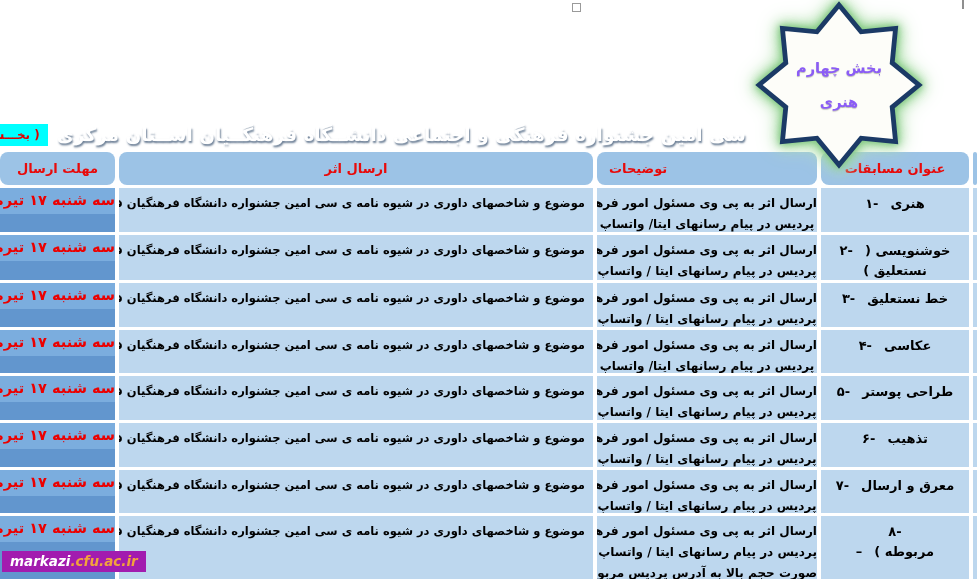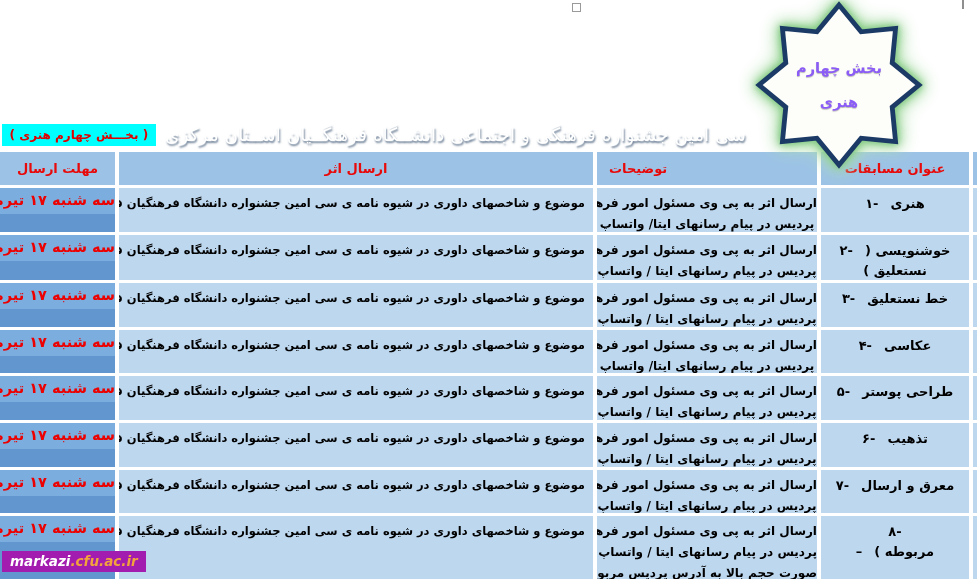--- a/index.html
+++ b/index.html
@@ -7,33 +7,33 @@
         font-family:"DejaVu Sans","Liberation Sans",sans-serif;direction:rtl;margin:0 auto;}
 
   
   .sq-artifact{position:absolute;left:572px;top:3px;width:7px;height:7px;border:1px solid #9a9a9a;background:transparent;}
   .tick-artifact{position:absolute;left:962px;top:0;width:2px;height:9px;background:#8f8f8f;}
 
   
   .titlebar{position:absolute;left:0;top:117px;width:970px;height:35px;box-sizing:border-box;
             background:linear-gradient(180deg,#347a0d8 0%,#2e74b5 28%,#2e74b5 78%,#21639f 100%);
             display:flex;align-items:center;gap:9px;padding-right:224px;}
-  .title-text{color:#ffffff;font-weight:normal;font-size:18.5px;white-space:nowrap;
+  .title-text{color:#ffffff;font-weight:bold;font-size:18.5px;white-space:nowrap;
               text-shadow:1px 2px 2px rgba(8,40,78,.6);}
   .title-highlight{background:#00ffff;color:#e00000;font-weight:bold;font-size:12px;
                    padding:4px 8px;white-space:nowrap;}
 
   
   .grid{position:absolute;top:152px;left:0;width:977px;display:grid;direction:rtl;
         grid-template-columns:4px 148px 220px 474px 1fr;
         grid-template-rows:33px 44px 45px 44px 43px 44px 44px 43px 110px;
         gap:3px 4px;background:#ffffff;}
   .cell{overflow:hidden;box-sizing:border-box;}
   .hc{background:#9cc3e6;color:#e80a0a;font-weight:bold;font-size:13px;
-      display:flex;align-items:center;justify-content:center;white-space:nowrap;}
+      display:flex;align-items:center;justify-content:center;white-space:nowrap;border-radius:8px;}
   .h-sliver{background:#9cc3e6;}
   .h-notes{justify-content:flex-end;padding-left:12px;}
   .sliver{background:#bdd7ee;}
   .c-title,.c-sub,.c-notes{background:#bdd7ee;color:#000;font-weight:bold;text-align:center;}
   .c-title{font-size:13px;padding-top:6px;}
   .tl{display:flex;direction:ltr;justify-content:center;align-items:baseline;gap:12px;line-height:20px;}
   .tl .num{direction:ltr;white-space:nowrap;}
   .tl .ttxt{white-space:nowrap;}
   .c-sub{font-size:12px;padding-top:5px;}
   .c-sub div{line-height:21px;white-space:nowrap;}

